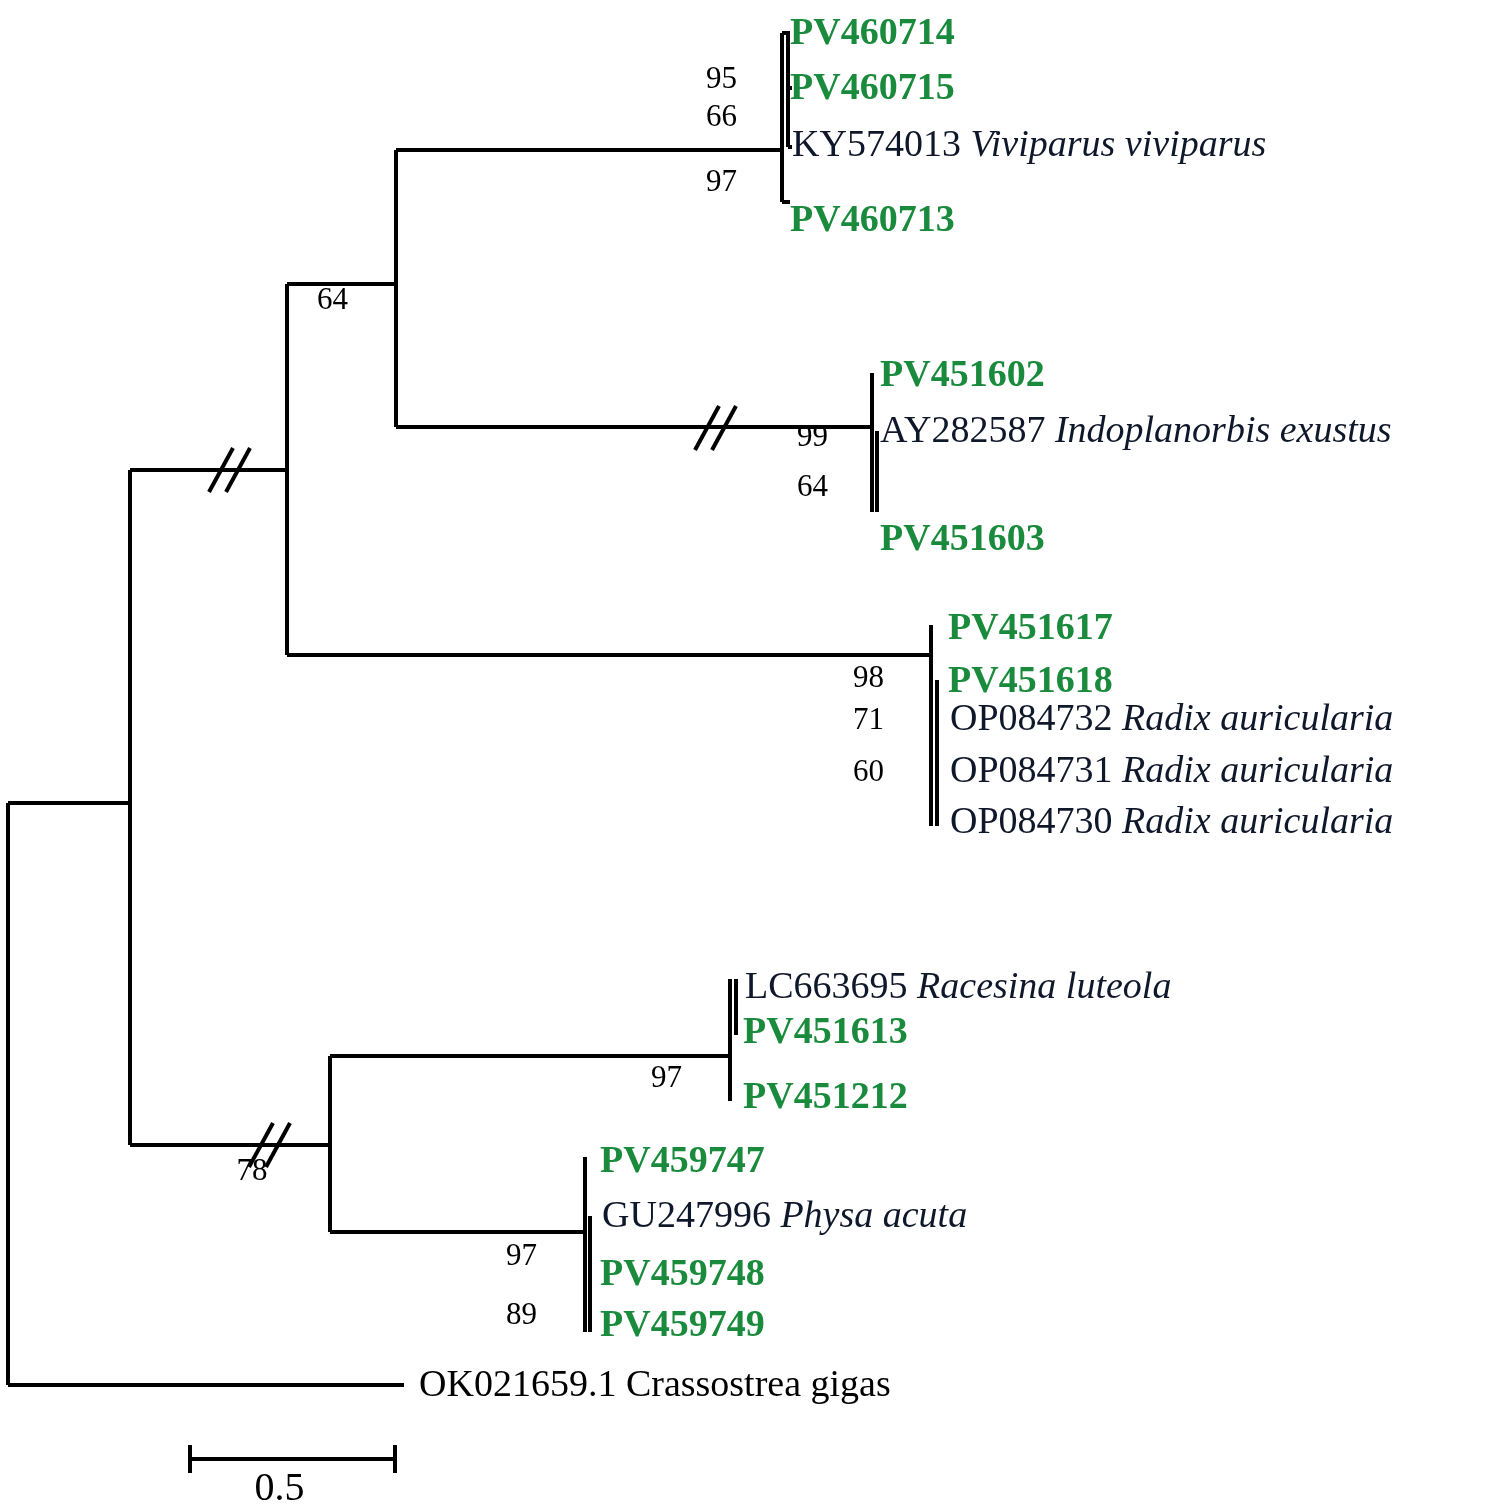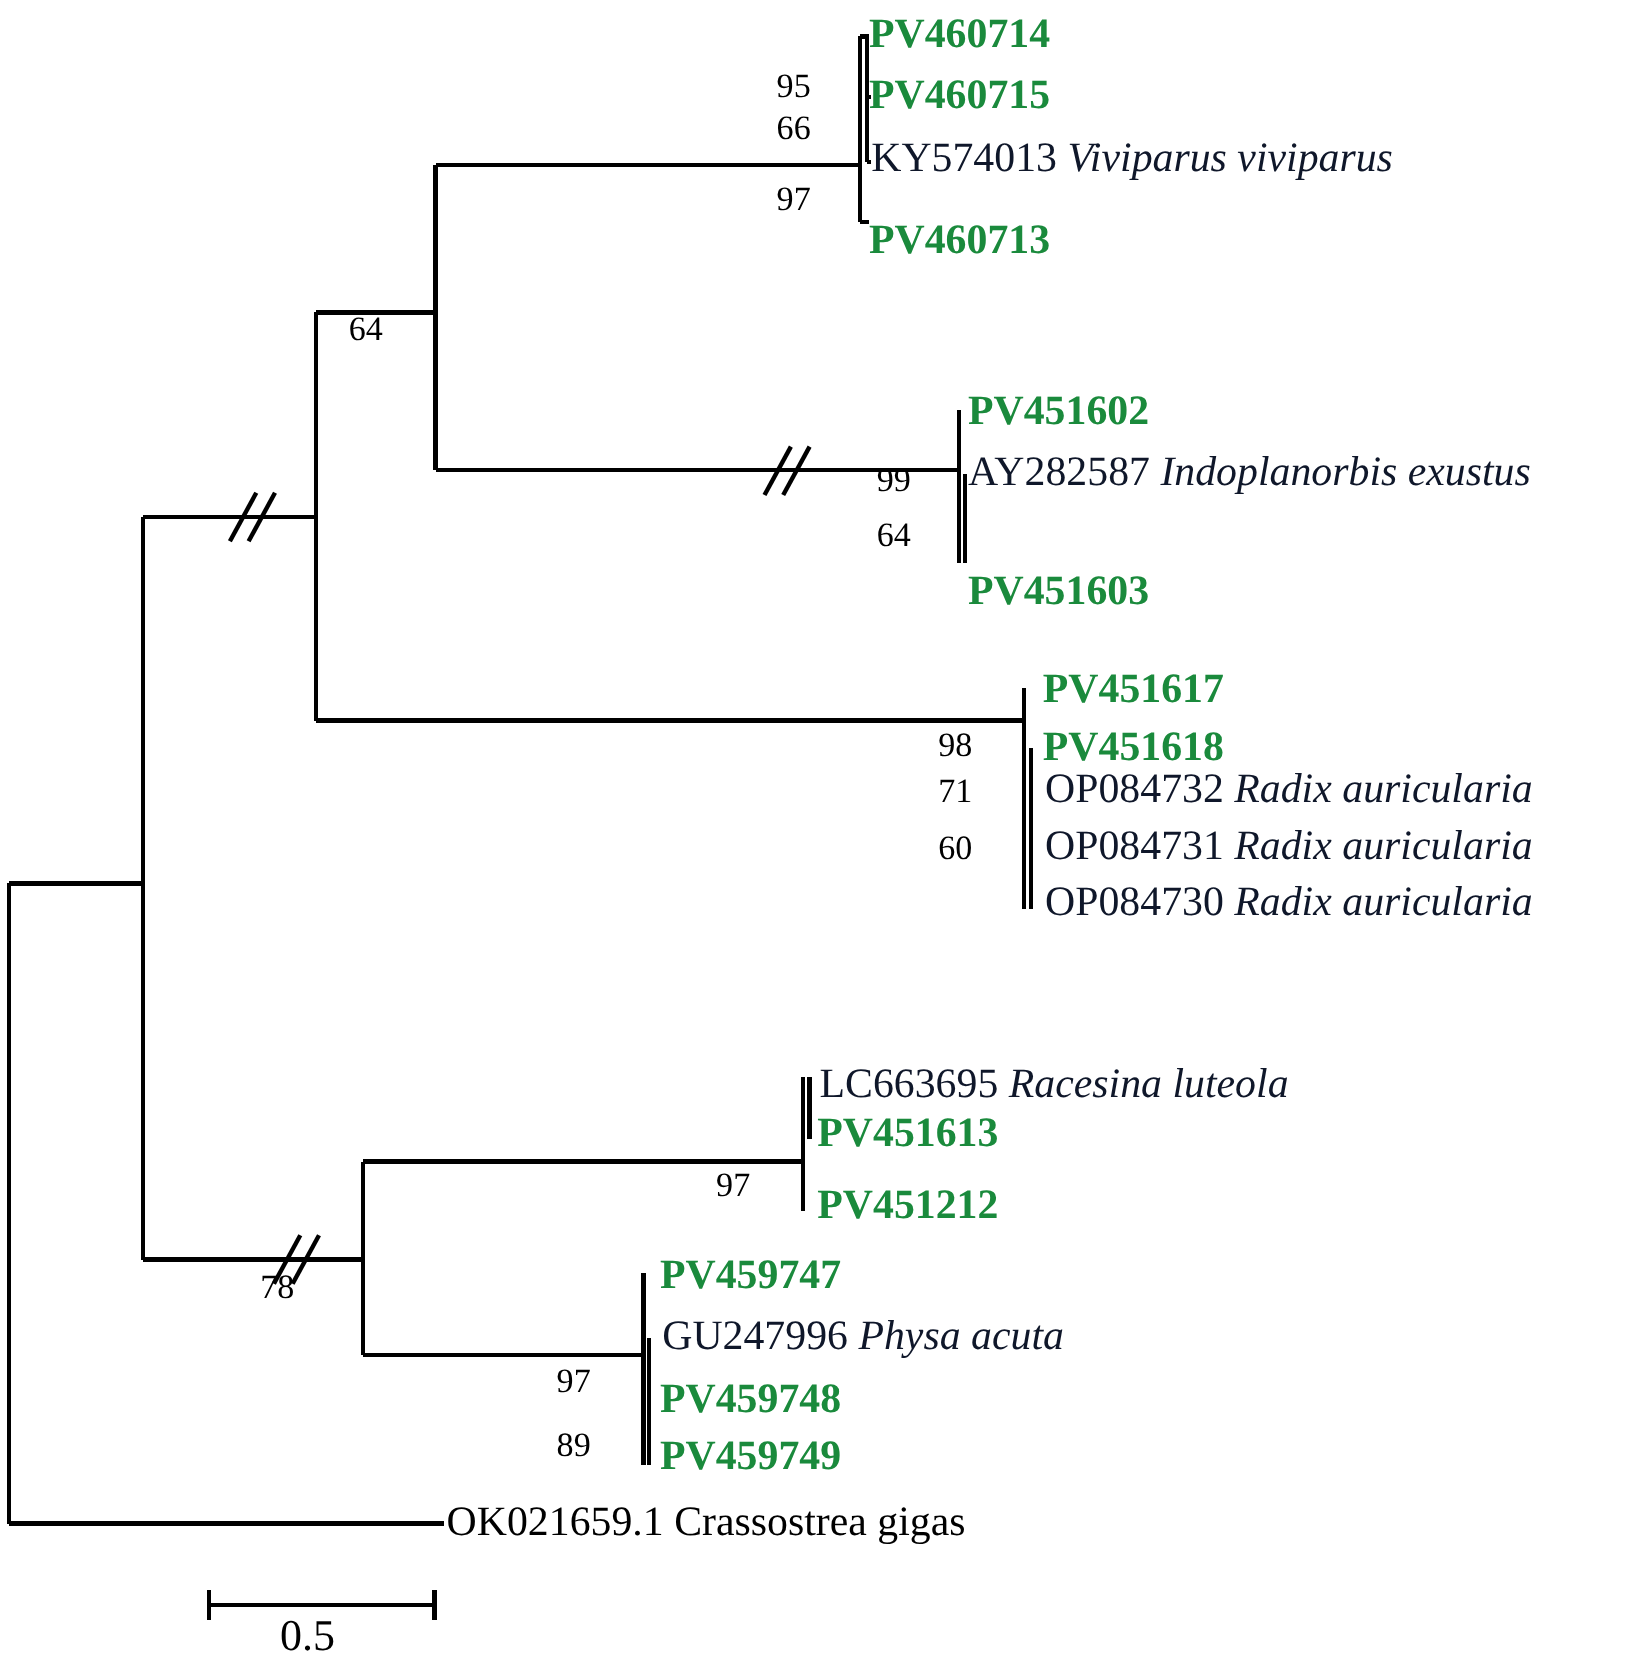--- a/index.html
+++ b/index.html
@@ -91,21 +91,21 @@
       <div class="tip-label tip-black" style="left: 950px; top: 698px;"><span class="acc">OP084732</span><span class="sp"> Radix auricularia</span></div>
       <div class="tip-label tip-black" style="left: 950px; top: 750px;"><span class="acc">OP084731</span><span class="sp"> Radix auricularia</span></div>
       <div class="tip-label tip-black" style="left: 950px; top: 801px;"><span class="acc">OP084730</span><span class="sp"> Radix auricularia</span></div>
       <div class="tip-label tip-black" style="left: 745px; top: 966px;"><span class="acc">LC663695</span><span class="sp"> Racesina luteola</span></div>
       <div class="tip-label tip-green" style="left: 743px; top: 1011px;"><span class="acc">PV451613</span></div>
       <div class="tip-label tip-green" style="left: 743px; top: 1076px;"><span class="acc">PV451212</span></div>
       <div class="tip-label tip-green" style="left: 600px; top: 1140px;"><span class="acc">PV459747</span></div>
       <div class="tip-label tip-black" style="left: 602px; top: 1195px;"><span class="acc">GU247996</span><span class="sp"> Physa acuta</span></div>
       <div class="tip-label tip-green" style="left: 600px; top: 1253px;"><span class="acc">PV459748</span></div>
       <div class="tip-label tip-green" style="left: 600px; top: 1304px;"><span class="acc">PV459749</span></div>
-      <div class="tip-label tip-outgroup" style="left: 406px; top: 1364px;"><span class="acc">OK021659.1</span><span class="acc"> Crassostrea gigas</span></div>
+      <div class="tip-label tip-outgroup" style="left: 419px; top: 1364px;"><span class="acc">OK021659.1</span><span class="acc"> Crassostrea gigas</span></div>
     </div>
   <div id="boot-layer">
       <div class="boot" style="left: 677px; top: 62px; width: 60px;">95</div>
       <div class="boot" style="left: 677px; top: 100px; width: 60px;">66</div>
       <div class="boot" style="left: 677px; top: 165px; width: 60px;">97</div>
       <div class="boot" style="left: 288px; top: 283px; width: 60px;">64</div>
       <div class="boot" style="left: 768px; top: 420px; width: 60px;">99</div>
       <div class="boot" style="left: 768px; top: 470px; width: 60px;">64</div>
       <div class="boot" style="left: 824px; top: 661px; width: 60px;">98</div>
       <div class="boot" style="left: 824px; top: 703px; width: 60px;">71</div>

